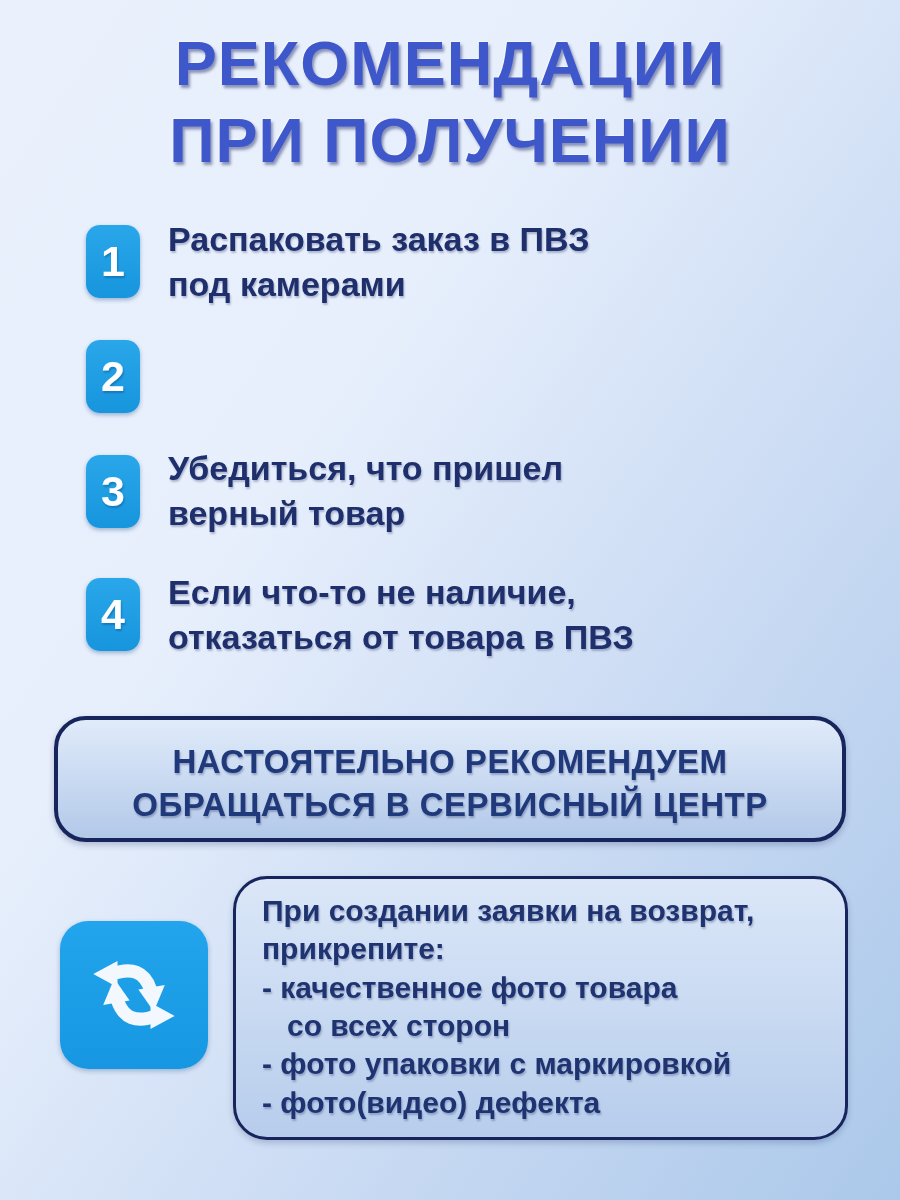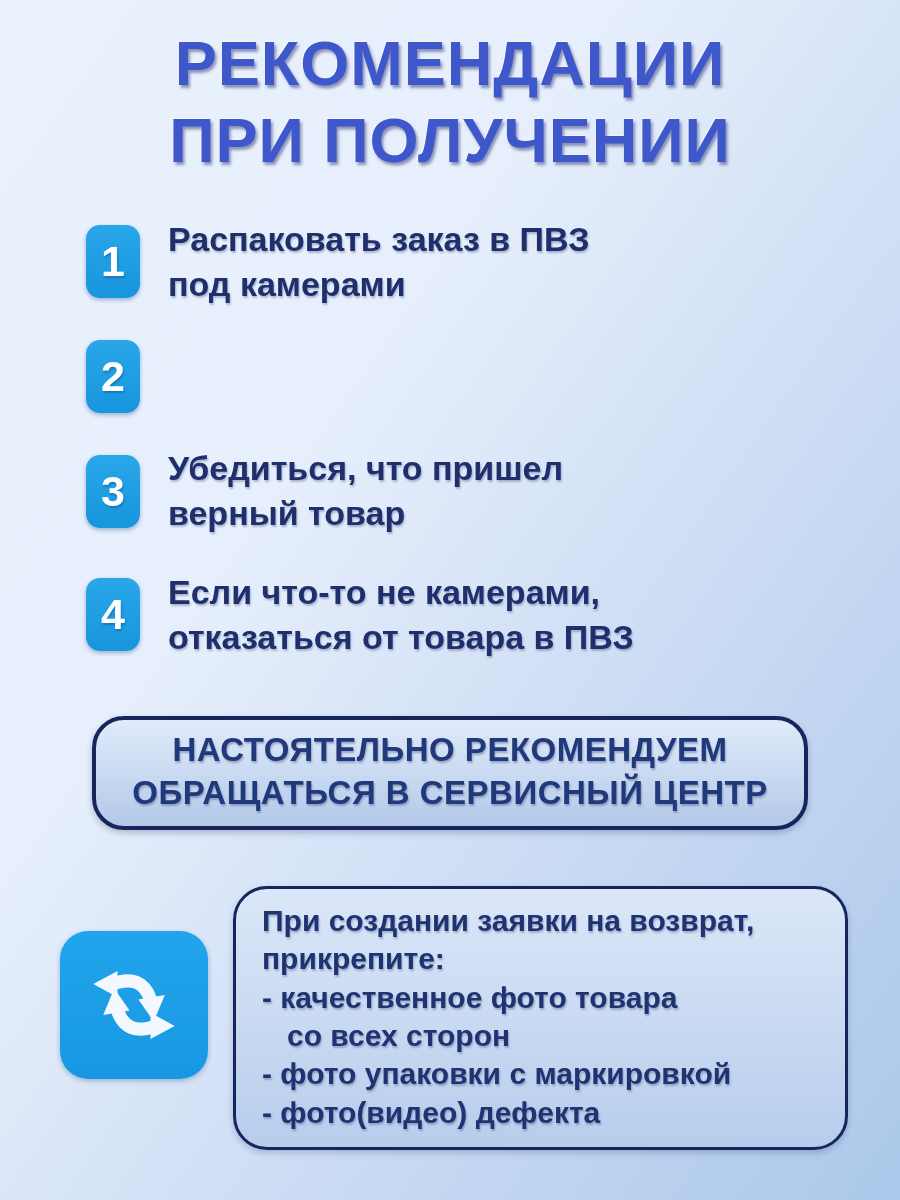--- a/index.html
+++ b/index.html
@@ -60,40 +60,40 @@
   .step-text {
     font-size: 34px;
     line-height: 1.33;
     font-weight: 700;
     color: #1e2f6b;
     text-shadow: 1px 2px 2px rgba(23, 33, 88, 0.28);
     white-space: pre-line;
   }
   .banner {
     box-sizing: border-box;
-    width: 716px;
+    width: 792px;
     margin: 56px auto 0 auto;
     border: 4px solid #17255c;
     border-radius: 32px;
     background: linear-gradient(180deg, #e0ebfa 0%, #b3c9e9 100%);
     box-shadow: 0 3px 6px rgba(20, 35, 90, 0.25);
-    padding: 9px 8px 11px 8px;
+    padding: 21px 8px 11px 8px;
     text-align: center;
   }
   .banner-text {
     font-size: 33px;
     line-height: 1.3;
     font-weight: 700;
     letter-spacing: 0.5px;
     color: #20397a;
     text-shadow: 1px 2px 2px rgba(23, 33, 88, 0.3);
     white-space: pre-line;
   }
   .return-row {
-    margin-top: 56px;
+    margin-top: 34px;
     padding-left: 60px;
     display: flex;
     align-items: flex-start;
     gap: 25px;
   }
   .icon-tile {
     flex: 0 0 auto;
     margin-top: 45px;
     width: 148px;
     height: 148px;
@@ -151,21 +151,21 @@
       <div class="badge">
         <span>3</span>
       </div>
       <div class="step-text">Убедиться, что пришел
 верный товар</div>
     </div>
     <div class="step">
       <div class="badge">
         <span>4</span>
       </div>
-      <div class="step-text">Если что-то не камерами,
+      <div class="step-text">Если что-то не наличие,
 отказаться от товара в ПВЗ</div>
     </div>
   </div>
 
   <div class="banner">
     <div class="banner-text">НАСТОЯТЕЛЬНО РЕКОМЕНДУЕМ
 ОБРАЩАТЬСЯ В СЕРВИСНЫЙ ЦЕНТР</div>
   </div>
 
   <div class="return-row">

